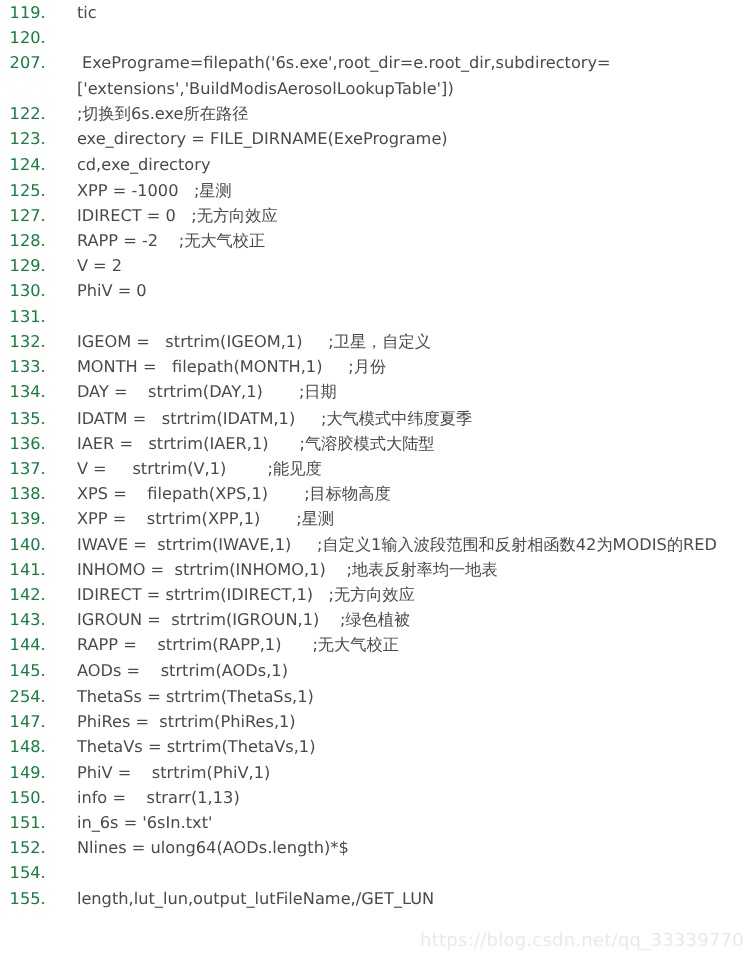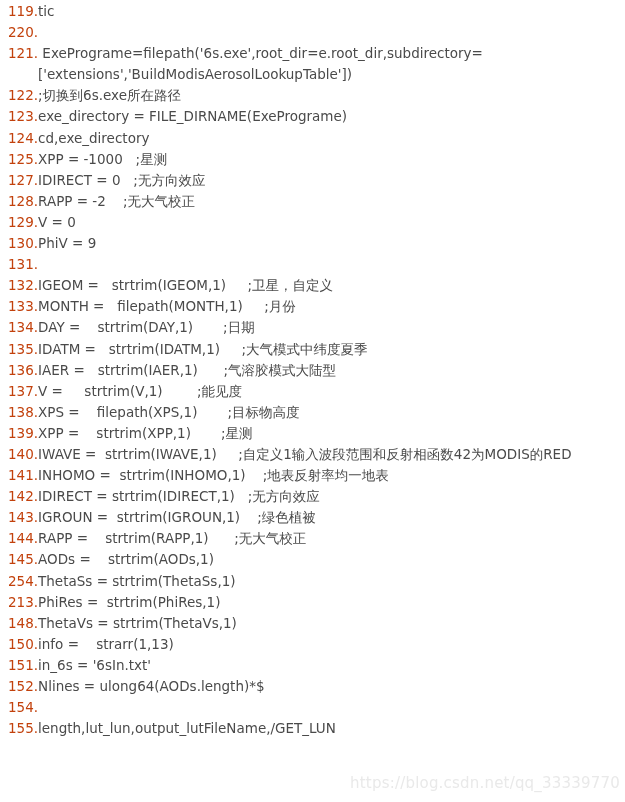--- a/index.html
+++ b/index.html
@@ -26,27 +26,28 @@
   .code-line {
     display: flex;
     align-items: flex-start;
     line-height: 21.1px;
     min-height: 21.1px;
   }
   .line-num {
     flex: 0 0 29px;
     padding-left: 8px;
     white-space: nowrap;
-    color: #c2410c;
+    color: #15803d;
   }
   .line-text {
     flex: 1 1 auto;
     white-space: pre-wrap;
     word-break: break-all;
     color: #4a4a4a;
+    margin-left: 26px;
   }
   .watermark {
     position: absolute;
     right: 5px;
     bottom: 10px;
     font-size: 15px;
     color: #e9e9e9;
     letter-spacing: 0.2px;
     pointer-events: none;
     white-space: nowrap;
@@ -55,26 +56,26 @@
 </head>
 <body>
 
 <div class="code-listing">
   <div class="code-line">
     <span class="line-num">119.</span>
     <span class="line-text">tic</span>
   </div>
 
   <div class="code-line">
-    <span class="line-num">220.</span>
+    <span class="line-num">120.</span>
     <span class="line-text"></span>
   </div>
 
   <div class="code-line">
-    <span class="line-num">121.</span>
+    <span class="line-num">207.</span>
     <span class="line-text"> ExePrograme=filepath('6s.exe',root_dir=e.root_dir,subdirectory=
 ['extensions','BuildModisAerosolLookupTable'])</span>
   </div>
 
   <div class="code-line">
     <span class="line-num">122.</span>
     <span class="line-text">;切换到6s.exe所在路径</span>
   </div>
 
   <div class="code-line">
@@ -98,26 +99,26 @@
     <span class="line-text">IDIRECT = 0   ;无方向效应</span>
   </div>
 
   <div class="code-line">
     <span class="line-num">128.</span>
     <span class="line-text">RAPP = -2    ;无大气校正</span>
   </div>
 
   <div class="code-line">
     <span class="line-num">129.</span>
-    <span class="line-text">V = 0</span>
+    <span class="line-text">V = 2</span>
   </div>
 
   <div class="code-line">
     <span class="line-num">130.</span>
-    <span class="line-text">PhiV = 9</span>
+    <span class="line-text">PhiV = 0</span>
   </div>
 
   <div class="code-line">
     <span class="line-num">131.</span>
     <span class="line-text"></span>
   </div>
 
   <div class="code-line">
     <span class="line-num">132.</span>
     <span class="line-text">IGEOM =   strtrim(IGEOM,1)     ;卫星，自定义</span>
@@ -187,29 +188,33 @@
     <span class="line-num">145.</span>
     <span class="line-text">AODs =    strtrim(AODs,1)</span>
   </div>
 
   <div class="code-line">
     <span class="line-num">254.</span>
     <span class="line-text">ThetaSs = strtrim(ThetaSs,1)</span>
   </div>
 
   <div class="code-line">
-    <span class="line-num">213.</span>
+    <span class="line-num">147.</span>
     <span class="line-text">PhiRes =  strtrim(PhiRes,1)</span>
   </div>
 
   <div class="code-line">
     <span class="line-num">148.</span>
     <span class="line-text">ThetaVs = strtrim(ThetaVs,1)</span>
   </div>
 
+  <div class="code-line">
+    <span class="line-num">149.</span>
+    <span class="line-text">PhiV =    strtrim(PhiV,1)</span>
+  </div>
 
   <div class="code-line">
     <span class="line-num">150.</span>
     <span class="line-text">info =    strarr(1,13)</span>
   </div>
 
   <div class="code-line">
     <span class="line-num">151.</span>
     <span class="line-text">in_6s = '6sIn.txt'</span>
   </div>

